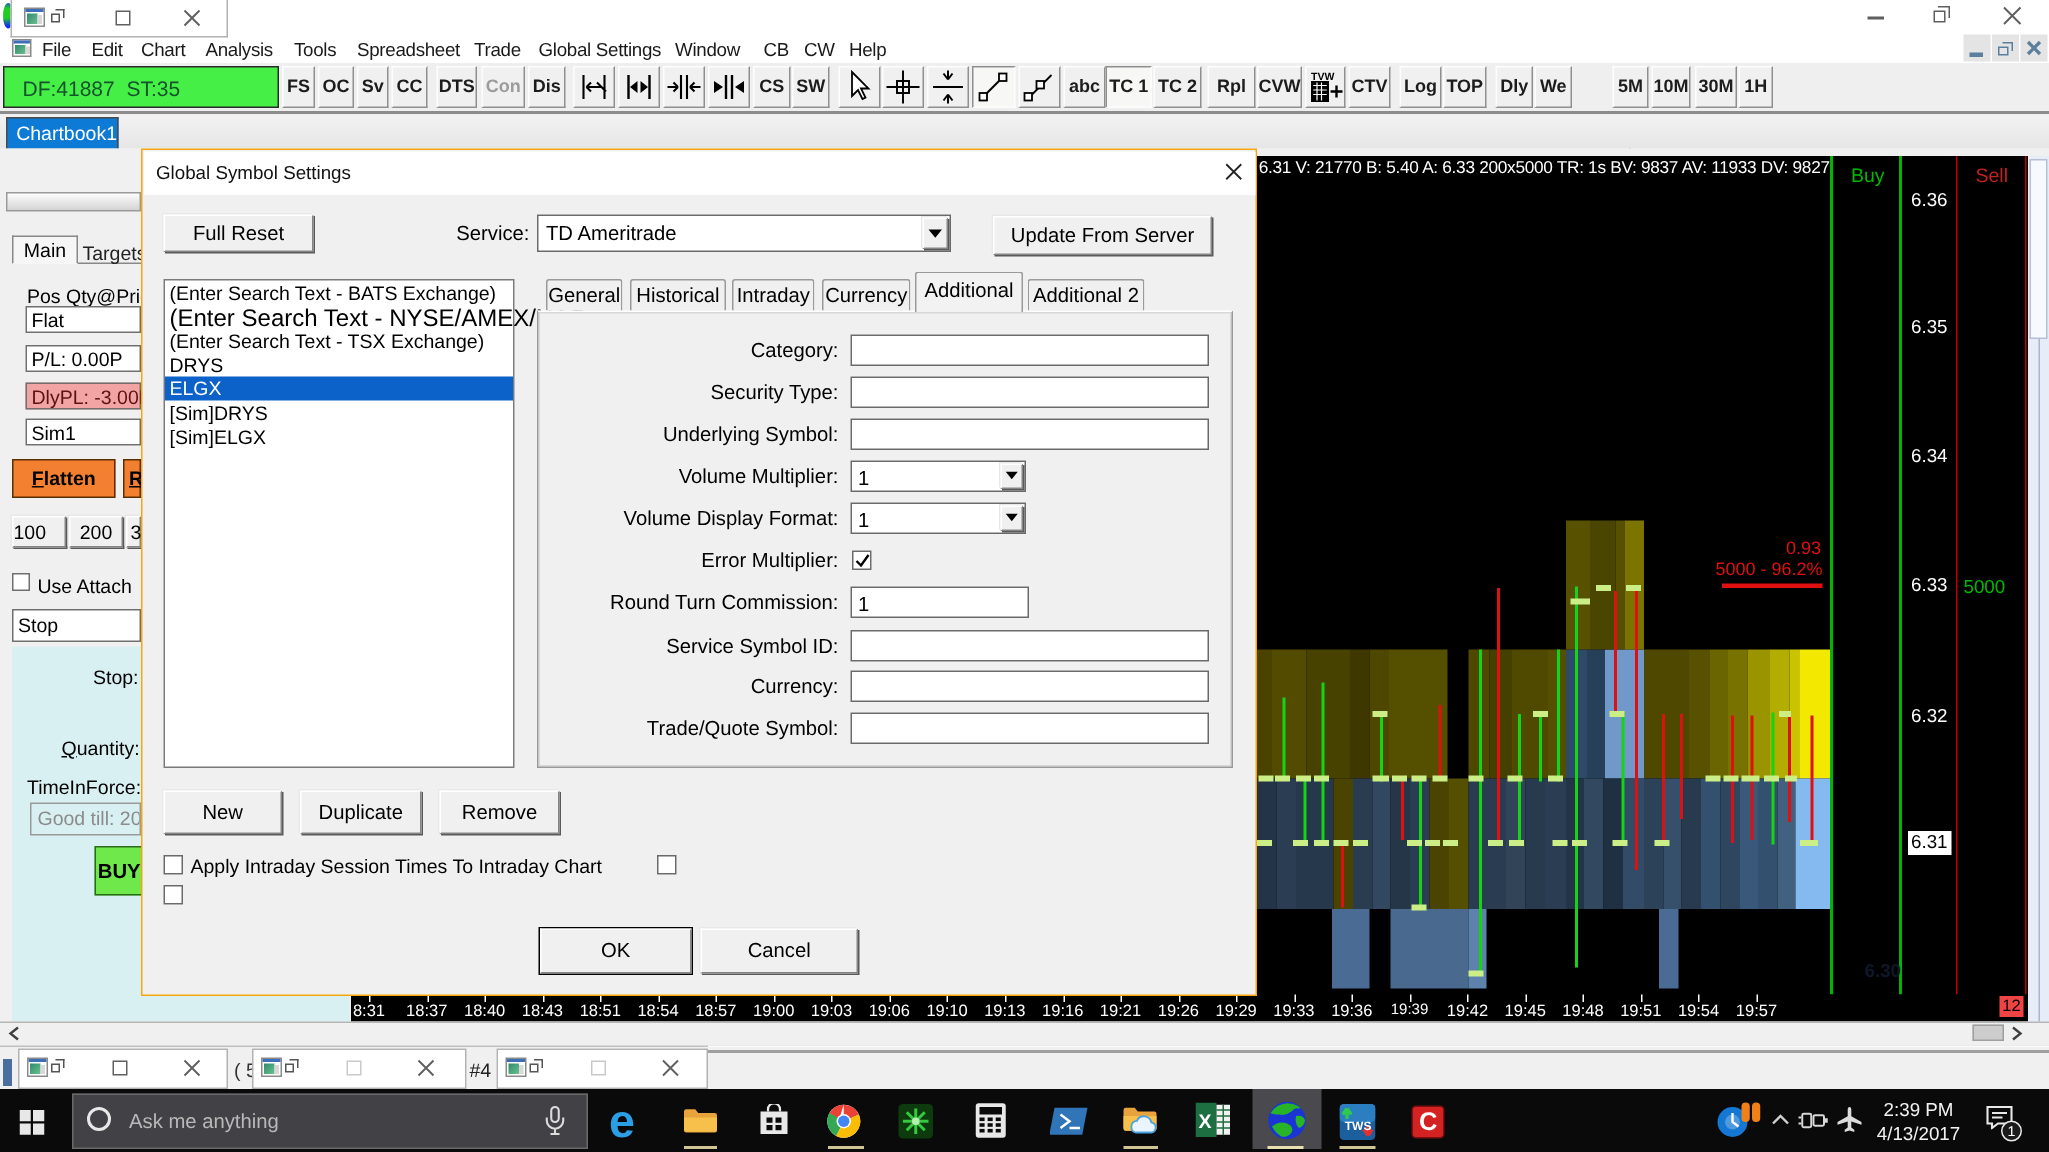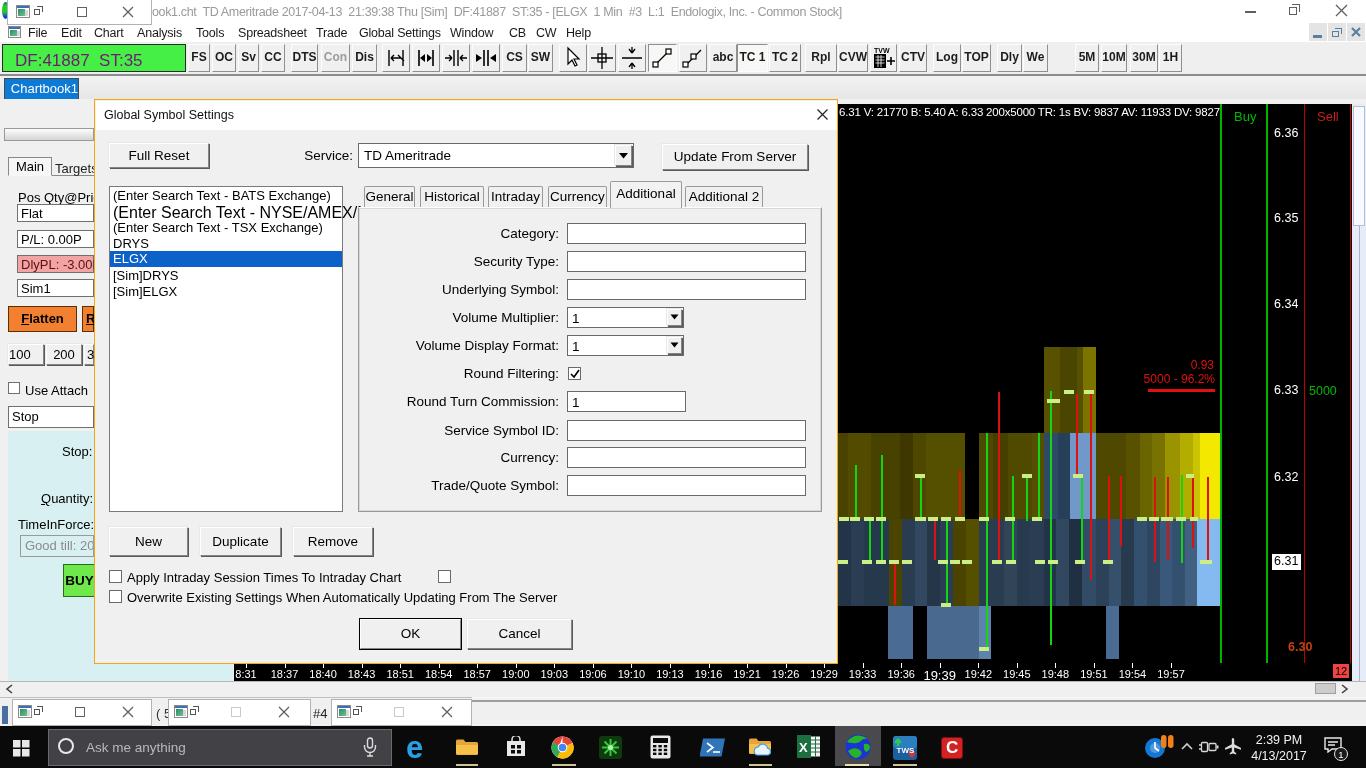--- a/index.html
+++ b/index.html
@@ -12,21 +12,20 @@
 .tbtn{background:#f0f0f0;border-top:1.5px solid #fdfdfd;border-left:1.5px solid #fdfdfd;
  border-right:1.5px solid #8f8f8f;border-bottom:1.5px solid #8f8f8f;
  font-weight:bold;font-size:12px;color:#1c1c1c;text-align:center;}
 .sunken{background:#fff;border:1px solid #707070;}
 .lbl{font-size:13.5px;color:#000;white-space:nowrap;}
 .wt{white-space:nowrap;}
 </style></head><body>
 <div id="page">
 
 <div class="abs" style="left:0;top:0;width:1366px;height:42px;background:#ffffff;"></div>
-<div class="abs wt" style="left:152px;top:5px;font-size:12.5px;letter-spacing:-0.35px;color:#9a9a9a;">ook1.cht&nbsp; TD Ameritrade 2017-04-13&nbsp; 21:39:38 Thu [Sim]&nbsp; DF:41887&nbsp; ST:35 - [ELGX&nbsp; 1 Min&nbsp; #3&nbsp; L:1&nbsp; Endologix, Inc. - Common Stock]</div>
 <div class="abs" style="left:1245px;top:11px;width:11px;height:2px;background:#5f5f5f;"></div>
 <div class="abs" style="left:1289px;top:7px;width:8px;height:8px;border:1.2px solid #5f5f5f;"></div>
 <div class="abs" style="left:1292px;top:4px;width:8px;height:8px;border:1.2px solid #5f5f5f;border-left:none;border-bottom:none;"></div>
 <svg class="abs" style="left:1335px;top:4px;" width="13" height="13">
       <path d="M1 1 L12 12 M12 1 L1 12" stroke="#5f5f5f" stroke-width="1.3"></path>
     </svg>
 <div class="abs" style="left:1309px;top:23px;width:18px;height:18px;background:#e4e4e4;"></div>
 <div class="abs" style="left:1328px;top:23px;width:18px;height:18px;background:#e4e4e4;"></div>
 <div class="abs" style="left:1347px;top:23px;width:18px;height:18px;background:#e4e4e4;"></div>
 <div class="abs" style="left:1313px;top:35px;width:9px;height:3px;background:#5b7f9e;"></div>
@@ -61,21 +60,21 @@
     </div>
 <div class="abs" style="left:34px;top:9px;width:6px;height:6px;border:1.3px solid #555;"></div>
 <div class="abs" style="left:37px;top:6px;width:6px;height:6px;border:1.3px solid #555;border-left:none;border-bottom:none;"></div>
 <div class="abs" style="left:77px;top:7px;width:10px;height:10px;border:1.3px solid #606060;"></div>
 <svg class="abs" style="left:122px;top:6px;" width="12" height="12">
       <path d="M1 1 L11 11 M11 1 L1 11" stroke="#606060" stroke-width="1.3"></path>
     </svg>
 <div class="abs" style="left:0;top:42px;width:1366px;height:35px;background:#efefef;"></div>
 <div class="abs" style="left:0;top:74px;width:1366px;height:1.5px;background:#8c8c8c;"></div>
 <div class="abs" style="left:2px;top:44px;width:184px;height:28px;background:#45ef45;border:1px solid #2a2a2a;"></div>
-<div class="abs wt" style="left:15px;top:51px;font-size:17px;color:#701a75;">DF:41887&nbsp; ST:35</div>
+<div class="abs wt" style="left:15px;top:51px;font-size:14px;color:#14532d;">DF:41887&nbsp; ST:35</div>
 <div class="abs tbtn" style="left:188px;top:44px;width:22px;height:28px;line-height:25px;">FS</div>
 <div class="abs tbtn" style="left:212px;top:44px;width:24px;height:28px;line-height:25px;">OC</div>
 <div class="abs tbtn" style="left:238px;top:44px;width:21px;height:28px;line-height:25px;">Sv</div>
 <div class="abs tbtn" style="left:261px;top:44px;width:24px;height:28px;line-height:25px;">CC</div>
 <div class="abs tbtn" style="left:291px;top:44px;width:27px;height:28px;line-height:25px;">DTS</div>
 <div class="abs tbtn" style="left:321px;top:44px;width:29px;height:28px;line-height:25px;color:#9c9c9c;">Con</div>
 <div class="abs tbtn" style="left:352px;top:44px;width:25px;height:28px;line-height:25px;">Dis</div>
 <div class="abs tbtn" style="left:382px;top:44px;width:28px;height:28px;line-height:25px;"></div>
 <div class="abs tbtn" style="left:412px;top:44px;width:28px;height:28px;line-height:25px;"></div>
 <div class="abs tbtn" style="left:442px;top:44px;width:28px;height:28px;line-height:25px;"></div>
@@ -295,21 +294,21 @@
 <div class="abs" style="left:1304px;top:104px;width:1px;height:559px;background:#c00000;"></div>
 <div class="abs" style="left:1350px;top:104px;width:1px;height:559px;background:#c00000;"></div>
 <div class="abs wt" id="statusline" style="left:825px;top:106px;font-size:11.5px;letter-spacing:-0.2px;color:#fff;">D: 6.31 V: 21770 B: 5.40 A: 6.33 200x5000 TR: 1s BV: 9837 AV: 11933 DV: 9827</div>
 <div class="abs wt" style="left:1234px;top:109px;font-size:13px;color:#00b800;">Buy</div>
 <div class="abs wt" style="left:1317px;top:109px;font-size:13px;color:#c42020;">Sell</div>
 <div class="abs wt" style="left:1274px;top:126px;font-size:12.5px;color:#fff;">6.36</div>
 <div class="abs wt" style="left:1274px;top:211px;font-size:12.5px;color:#fff;">6.35</div>
 <div class="abs wt" style="left:1274px;top:297px;font-size:12.5px;color:#fff;">6.34</div>
 <div class="abs wt" style="left:1274px;top:383px;font-size:12.5px;color:#fff;">6.33</div>
 <div class="abs wt" style="left:1274px;top:470px;font-size:12.5px;color:#fff;">6.32</div>
-<div class="abs wt" style="left:1288px;top:640px;font-size:12.5px;color:#c2410c;font-weight:bold;">6.30</div>
+<div class="abs wt" style="left:1243px;top:640px;font-size:12.5px;color:#0f172a;font-weight:bold;">6.30</div>
 <div class="abs wt" style="left:1272px;top:554px;width:29px;height:16px;background:#fff;color:#000;font-size:12.5px;padding-left:2px;">6.31</div>
 <div class="abs wt" style="left:1309px;top:384px;font-size:12.5px;color:#00b800;">5000</div>
 <div class="abs wt" style="left:1214px;top:358px;font-size:12px;color:#e01010;transform:translateX(-100%);">0.93</div>
 <div class="abs wt" style="left:1215px;top:372px;font-size:12px;color:#e01010;transform:translateX(-100%);">5000 - 96.2%</div>
 <div class="abs" style="left:1148px;top:389px;width:67px;height:3px;background:#e01010;"></div>
 <div class="abs" style="left:234px;top:663px;width:1119px;height:18px;background:#000;"></div>
 <div class="abs" style="left:228.0px;top:668px;width:36px;text-align:center;font-size:11px;color:#fff;">8:31</div>
 <div class="abs" style="left:246.0px;top:663px;width:1px;height:5px;background:#fff;"></div>
 <div class="abs" style="left:266.5px;top:668px;width:36px;text-align:center;font-size:11px;color:#fff;">18:37</div>
 <div class="abs" style="left:284.5px;top:663px;width:1px;height:5px;background:#fff;"></div>
@@ -338,21 +337,21 @@
 <div class="abs" style="left:729.0px;top:668px;width:36px;text-align:center;font-size:11px;color:#fff;">19:21</div>
 <div class="abs" style="left:747.0px;top:663px;width:1px;height:5px;background:#fff;"></div>
 <div class="abs" style="left:767.6px;top:668px;width:36px;text-align:center;font-size:11px;color:#fff;">19:26</div>
 <div class="abs" style="left:785.6px;top:663px;width:1px;height:5px;background:#fff;"></div>
 <div class="abs" style="left:806.1px;top:668px;width:36px;text-align:center;font-size:11px;color:#fff;">19:29</div>
 <div class="abs" style="left:824.1px;top:663px;width:1px;height:5px;background:#fff;"></div>
 <div class="abs" style="left:844.6px;top:668px;width:36px;text-align:center;font-size:11px;color:#fff;">19:33</div>
 <div class="abs" style="left:862.6px;top:663px;width:1px;height:5px;background:#fff;"></div>
 <div class="abs" style="left:883.2px;top:668px;width:36px;text-align:center;font-size:11px;color:#fff;">19:36</div>
 <div class="abs" style="left:901.2px;top:663px;width:1px;height:5px;background:#fff;"></div>
-<div class="abs" style="left:921.7px;top:668px;width:36px;text-align:center;font-size:13px;color:#fff;">19:39</div>
+<div class="abs" style="left:921.7px;top:668px;width:36px;text-align:center;font-size:10px;color:#fff;">19:39</div>
 <div class="abs" style="left:939.7px;top:663px;width:1px;height:5px;background:#fff;"></div>
 <div class="abs" style="left:960.3px;top:668px;width:36px;text-align:center;font-size:11px;color:#fff;">19:42</div>
 <div class="abs" style="left:978.3px;top:663px;width:1px;height:5px;background:#fff;"></div>
 <div class="abs" style="left:998.8px;top:668px;width:36px;text-align:center;font-size:11px;color:#fff;">19:45</div>
 <div class="abs" style="left:1016.8px;top:663px;width:1px;height:5px;background:#fff;"></div>
 <div class="abs" style="left:1037.3px;top:668px;width:36px;text-align:center;font-size:11px;color:#fff;">19:48</div>
 <div class="abs" style="left:1055.3px;top:663px;width:1px;height:5px;background:#fff;"></div>
 <div class="abs" style="left:1075.9px;top:668px;width:36px;text-align:center;font-size:11px;color:#fff;">19:51</div>
 <div class="abs" style="left:1093.9px;top:663px;width:1px;height:5px;background:#fff;"></div>
 <div class="abs" style="left:1114.4px;top:668px;width:36px;text-align:center;font-size:11px;color:#fff;">19:54</div>
@@ -415,42 +414,41 @@
 <svg class="abs" style="left:670px;top:314px;" width="10" height="7">
       <path d="M0.5 0.5 L4.5 5.5 L8.5 0.5 Z" fill="#000"></path>
     </svg>
 <div class="abs lbl" style="left:380px;top:338px;width:179px;text-align:right;">Volume Display Format:</div>
 <div class="abs" style="left:567px;top:335px;width:117px;height:21px;background:#fff;border:1px solid #6a6a6a;"></div>
 <div class="abs lbl" style="left:572px;top:339px;">1</div>
 <div class="abs btn3d" style="left:667px;top:337px;width:15px;height:17px;"></div>
 <svg class="abs" style="left:670px;top:342px;" width="10" height="7">
       <path d="M0.5 0.5 L4.5 5.5 L8.5 0.5 Z" fill="#000"></path>
     </svg>
-<div class="abs lbl" style="left:380px;top:366px;width:179px;text-align:right;">Round Filtering:</div>
+<div class="abs lbl" style="left:380px;top:366px;width:179px;text-align:right;">Error Multiplier:</div>
 <div class="abs" style="left:568px;top:367px;width:13px;height:13px;background:#fff;border:1px solid #6a6a6a;"></div>
 <svg class="abs" style="left:570px;top:369px;" width="10" height="10">
       <path d="M1 5 L4 8 L9 1" stroke="#000" stroke-width="1.6" fill="none"></path>
     </svg>
 <div class="abs lbl" style="left:380px;top:394px;width:179px;text-align:right;">Round Turn Commission:</div>
 <div class="abs" style="left:567px;top:391px;width:119px;height:21px;background:#fff;border:1px solid #6a6a6a;"></div>
 <div class="abs lbl" style="left:572px;top:395px;">1</div>
 <div class="abs lbl" style="left:380px;top:423px;width:179px;text-align:right;">Service Symbol ID:</div>
 <div class="abs" style="left:567px;top:420px;width:239px;height:21px;background:#fff;border:1px solid #6a6a6a;"></div>
 <div class="abs lbl" style="left:380px;top:450px;width:179px;text-align:right;">Currency:</div>
 <div class="abs" style="left:567px;top:447px;width:239px;height:21px;background:#fff;border:1px solid #6a6a6a;"></div>
 <div class="abs lbl" style="left:380px;top:478px;width:179px;text-align:right;">Trade/Quote Symbol:</div>
 <div class="abs" style="left:567px;top:475px;width:239px;height:21px;background:#fff;border:1px solid #6a6a6a;"></div>
 <div class="abs btn3d lbl" style="left:109px;top:527px;width:79px;height:29px;text-align:center;line-height:27px;">New</div>
 <div class="abs btn3d lbl" style="left:200px;top:527px;width:81px;height:29px;text-align:center;line-height:27px;">Duplicate</div>
 <div class="abs btn3d lbl" style="left:293px;top:527px;width:80px;height:29px;text-align:center;line-height:27px;">Remove</div>
 <div class="abs" style="left:109px;top:570px;width:13px;height:13px;background:#fff;border:1px solid #6a6a6a;"></div>
 <div class="abs wt" style="left:127px;top:570px;font-size:13px;">Apply Intraday Session Times To Intraday Chart</div>
 <div class="abs" style="left:438px;top:570px;width:13px;height:13px;background:#fff;border:1px solid #6a6a6a;"></div>
 <div class="abs" style="left:109px;top:590px;width:13px;height:13px;background:#fff;border:1px solid #6a6a6a;"></div>
-<div class="abs wt" style="left:127px;top:590px;font-size:13px;">Overwrite Existing Settings When Automatically Updating From The Server</div>
 <div class="abs btn3d lbl" style="left:360px;top:619px;width:101px;height:30px;text-align:center;line-height:28px;box-shadow:0 0 0 1px #000;">OK</div>
 <div class="abs btn3d lbl" style="left:467px;top:619px;width:105px;height:30px;text-align:center;line-height:28px;">Cancel</div>
 <div class="abs" style="left:0px;top:697px;width:1366px;height:29px;background:#f0f0f0;"></div>
 <div class="abs" style="left:0px;top:697px;width:1366px;height:1px;background:#c0c0c0;"></div>
 <div class="abs" style="left:2px;top:706px;width:6px;height:18px;background:#4a6f9e;"></div>
 <div class="abs wt" style="left:156px;top:706px;font-size:13px;color:#333;">( 5</div>
 <div class="abs wt" style="left:313px;top:706px;font-size:13px;color:#222;">#4</div>
 <div class="abs" style="left:12px;top:699px;width:140px;height:27px;background:#fff;border:1px solid #b2b2b2;"></div>
 <div class="abs" style="left:18px;top:705px;width:14px;height:13px;background:#fff;border:1px solid #8a8a8a;">
       <div class="abs" style="left:0;top:0;width:12px;height:2px;background:#3d6fb8;"></div>

